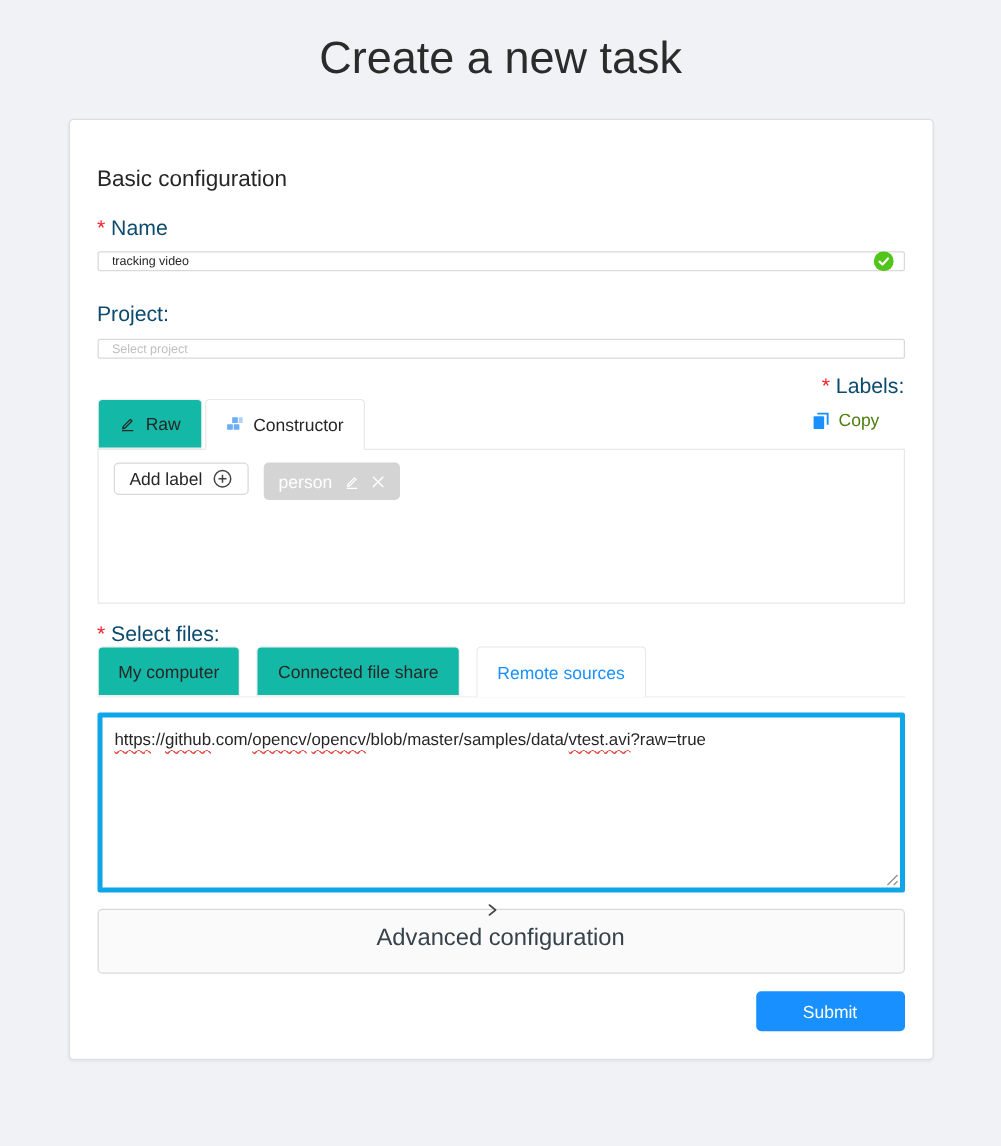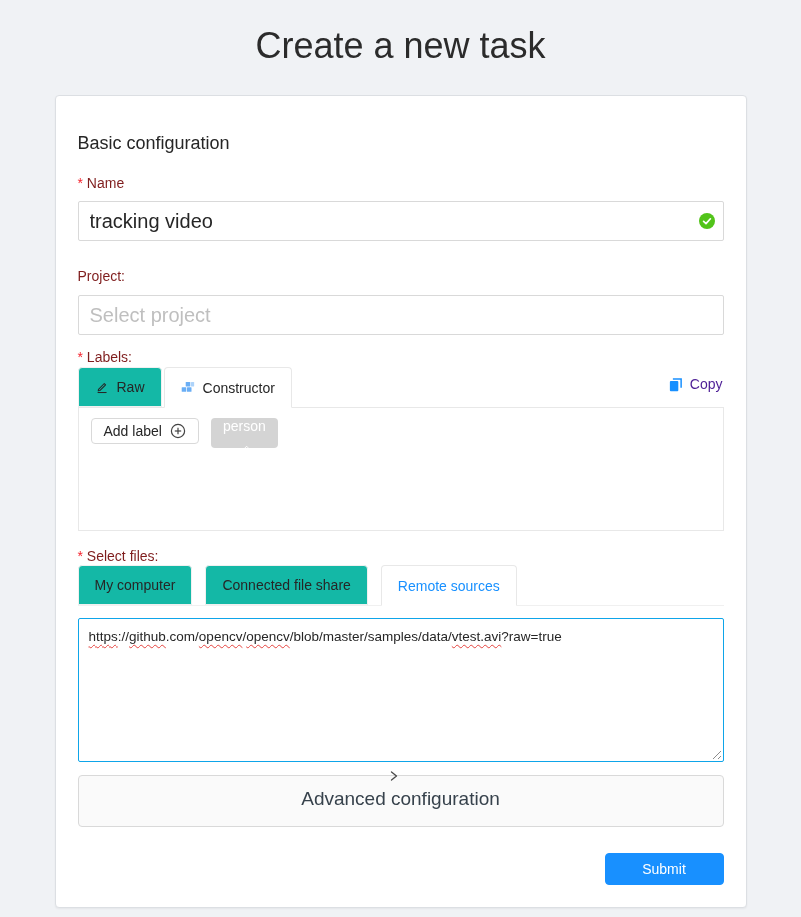--- a/index.html
+++ b/index.html
@@ -28,55 +28,55 @@
     box-shadow: 0 1px 2px rgba(0,0,0,0.05);
     padding: 36px 22px 22px 22px;
   }
   .section-heading {
     font-size: 18px;
     font-weight: 500;
     color: #262626;
     line-height: 22px;
   }
   .field-label {
-    font-size: 14px;
+    font-size: 17px;
     line-height: 20px;
-    color: #7f1d1d;
+    color: #0c4a6e;
   }
   .req::before {
     content: "* ";
     color: #f5222d;
   }
   .mt-name-label { margin-top: 19px; }
   .text-input {
     margin-top: 8px;
     width: 100%;
-    height: 40px;
+    height: 16px;
     border: 1px solid #d9d9d9;
     border-radius: 2px;
     padding: 0 30px 0 11px;
-    font-size: 20px;
+    font-size: 10px;
     font-family: "Liberation Sans", sans-serif;
     color: #262626;
     outline: none;
     background: #fff;
   }
   .input-wrap { position: relative; }
   .input-suffix {
     position: absolute;
     right: 9px;
     top: 50%;
     margin-top: -4px;
     width: 16px; height: 16px;
     display: inline-flex;
   }
   .mt-project-label { margin-top: 25px; }
   .project-input { margin-top: 9px; padding-right: 11px; }
   .project-input::placeholder { color: #bfbfbf; }
-  .mt-labels-label { margin-top: 12px; }
+  .mt-labels-label { margin-top: 12px; text-align: right; }
 
   
   .tabs-row {
     display: flex;
     align-items: flex-end;
     position: relative;
     z-index: 2;
     height: 40px;
   }
   .tab {
@@ -99,26 +99,26 @@
     border-color: #e8e8e8;
     border-bottom: 1px solid #fff;
     margin-bottom: -1px;
     height: 41px;
     text-align: right;
   }
   .tab.active-blue { color: #1890ff; }
   .files-tabs { border-bottom: 1px solid #f0f0f0; gap: 11px; }
   .copy-link {
     position: absolute;
-    right: 1px;
+    right: 20px;
     top: 9px;
     display: inline-flex;
     align-items: center;
     gap: 7px;
-    color: #4c1d95;
+    color: #4d7c0f;
     font-size: 14px;
     cursor: pointer;
   }
   .labels-box {
     border: 1px solid #e8e8e8;
     height: 124px;
     padding: 6px 8px;
     display: flex;
     align-items: flex-start;
     background: #fff;
@@ -144,30 +144,29 @@
     display: inline-flex;
     align-items: center;
     gap: 9px;
     background: #d4d4d4;
     border-radius: 4px;
     padding: 0 12px;
     font-size: 14px;
     color: #ffffff;
     margin: 4px 0 0 6px;
     cursor: pointer;
-    flex-direction: column;
   }
   .mt-files-label { margin-top: 15px; }
 
   .url-area {
     margin-top: 12px;
     position: relative;
     width: 100%;
     height: 144px;
-    border: 1px solid #0ea5e9;
+    border: 4px solid #0ea5e9;
     border-radius: 2px;
     padding: 8px 10px;
     font-size: 13.5px;
     line-height: 20px;
     color: #262626;
     background: #fff;
     word-break: break-all;
     cursor: text;
   }
   .sq {
@@ -215,21 +214,20 @@
   .submit-btn {
     width: 119px;
     height: 32px;
     background: #1890ff;
     color: #fff;
     border: 1px solid #1890ff;
     border-radius: 4px;
     font-size: 14px;
     font-family: "Liberation Sans", sans-serif;
     cursor: pointer;
-    margin-top: 12px;
   }
   .icon { display: inline-flex; line-height: 0; }
 </style>
 </head>
 <body>
 
 <h1 class="page-title">Create a new task</h1>
 
 <div class="card">
 

